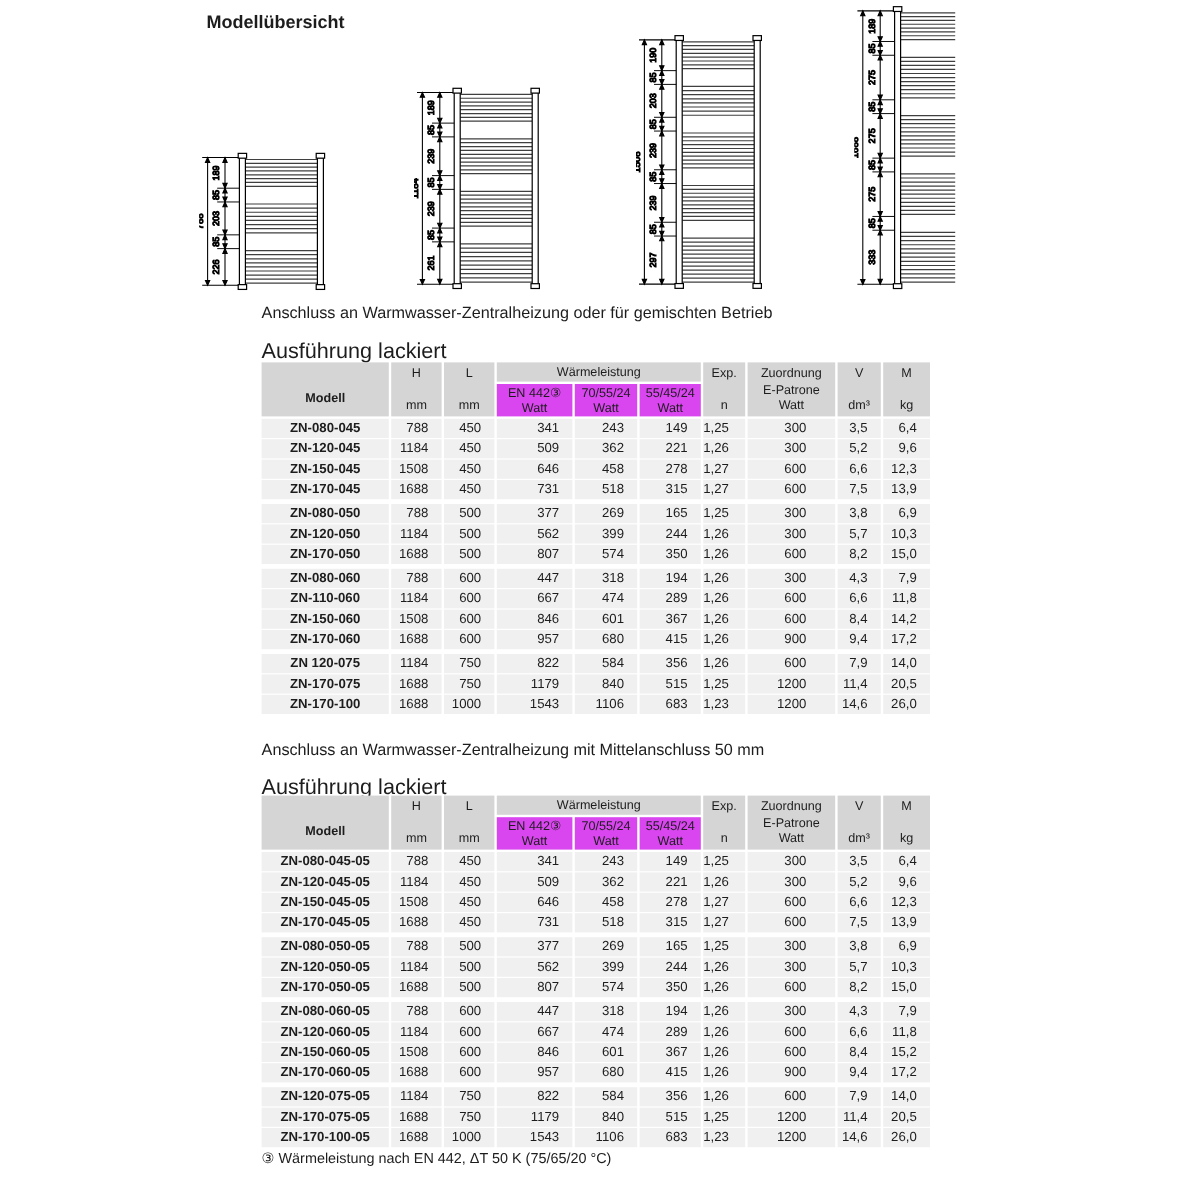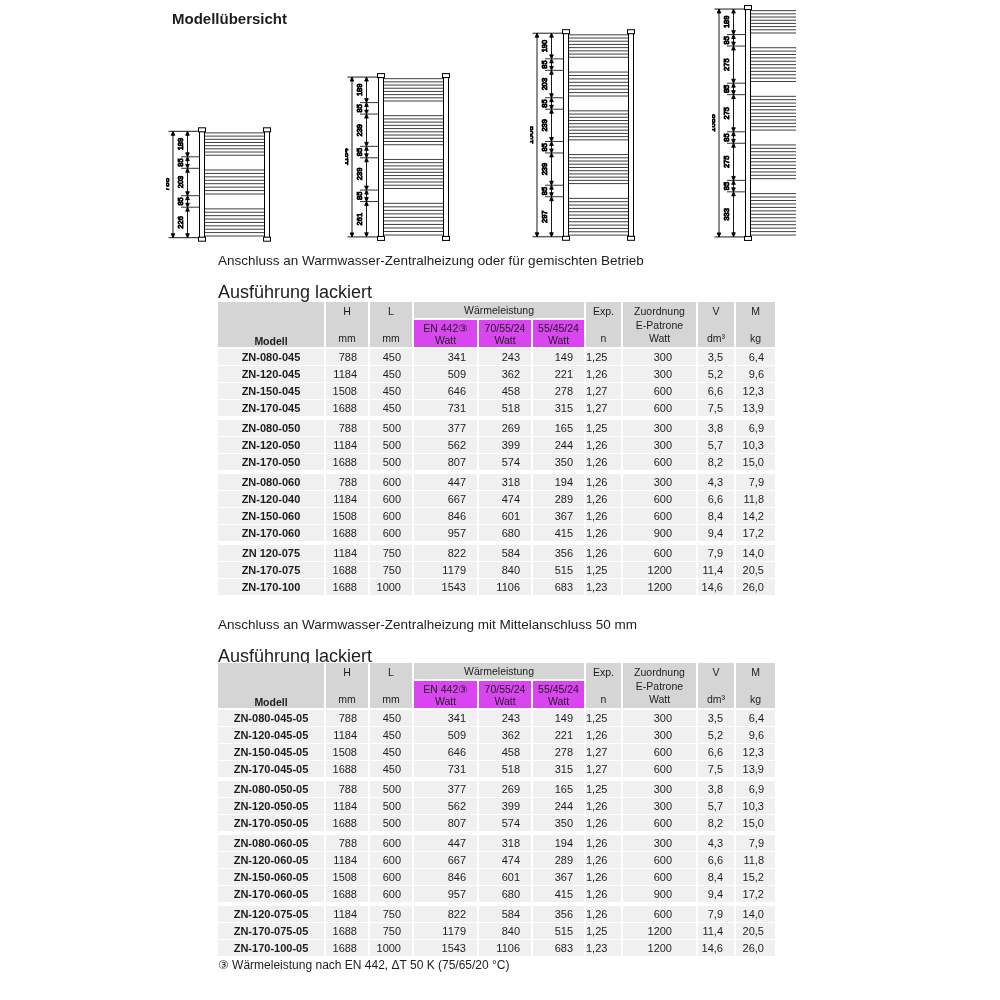--- a/index.html
+++ b/index.html
@@ -16,21 +16,21 @@
   #table1{left:218px;top:302px;}
   #table2{left:218px;top:663px;}
   #footnote{left:218px;top:958px;font-size:12px;}
 
   .spec-table{width:557px;--cols:106px 42px 42px 63px 52px 51px 35px 73px 36px 39px;}
   .thead{display:grid;grid-template-columns:var(--cols);grid-template-rows:16px 27px;
          column-gap:2px;row-gap:2px;}
   .hcell{background:#d5d5d5;font-size:10.5px;display:flex;flex-direction:column;
          align-items:center;line-height:12px;}
   .hfull{grid-row:1/3;justify-content:space-between;padding:3px 0 3px;}
-  .hmodell{grid-row:1/3;justify-content:flex-end;font-weight:700;padding-top:15px;}
+  .hmodell{grid-row:1/3;justify-content:center;font-weight:700;padding-top:15px;}
   .hbanner{grid-column:4/7;grid-row:1;justify-content:center;}
   .hsub{grid-row:2;background:#d946ef;justify-content:space-between;padding:2px 0 2px;}
   .tbody .trow{display:grid;grid-template-columns:var(--cols);column-gap:2px;
                height:16px;margin-top:1px;}
   .tbody .trow.first{margin-top:2px;}
   .tbody .trow.gstart{margin-top:4px;}
   .tcell{background:#f0f0f0;font-size:11px;line-height:16px;white-space:nowrap;}
   .ca{text-align:left;}
   .ra{text-align:right;padding-right:11px;}
   .rz{text-align:right;padding-right:24px;}
@@ -534,21 +534,21 @@
           <div class="tcell ra">600</div>
           <div class="tcell ra">447</div>
           <div class="tcell ra">318</div>
           <div class="tcell ra">194</div>
           <div class="tcell ca">1,26</div>
           <div class="tcell rz">300</div>
           <div class="tcell ra">4,3</div>
           <div class="tcell ra">7,9</div>
         </div>
         <div class="trow">
-          <div class="tcell modcell">ZN-120-040</div>
+          <div class="tcell modcell">ZN-110-060</div>
           <div class="tcell ra">1184</div>
           <div class="tcell ra">600</div>
           <div class="tcell ra">667</div>
           <div class="tcell ra">474</div>
           <div class="tcell ra">289</div>
           <div class="tcell ca">1,26</div>
           <div class="tcell rz">600</div>
           <div class="tcell ra">6,6</div>
           <div class="tcell ra">11,8</div>
         </div>

